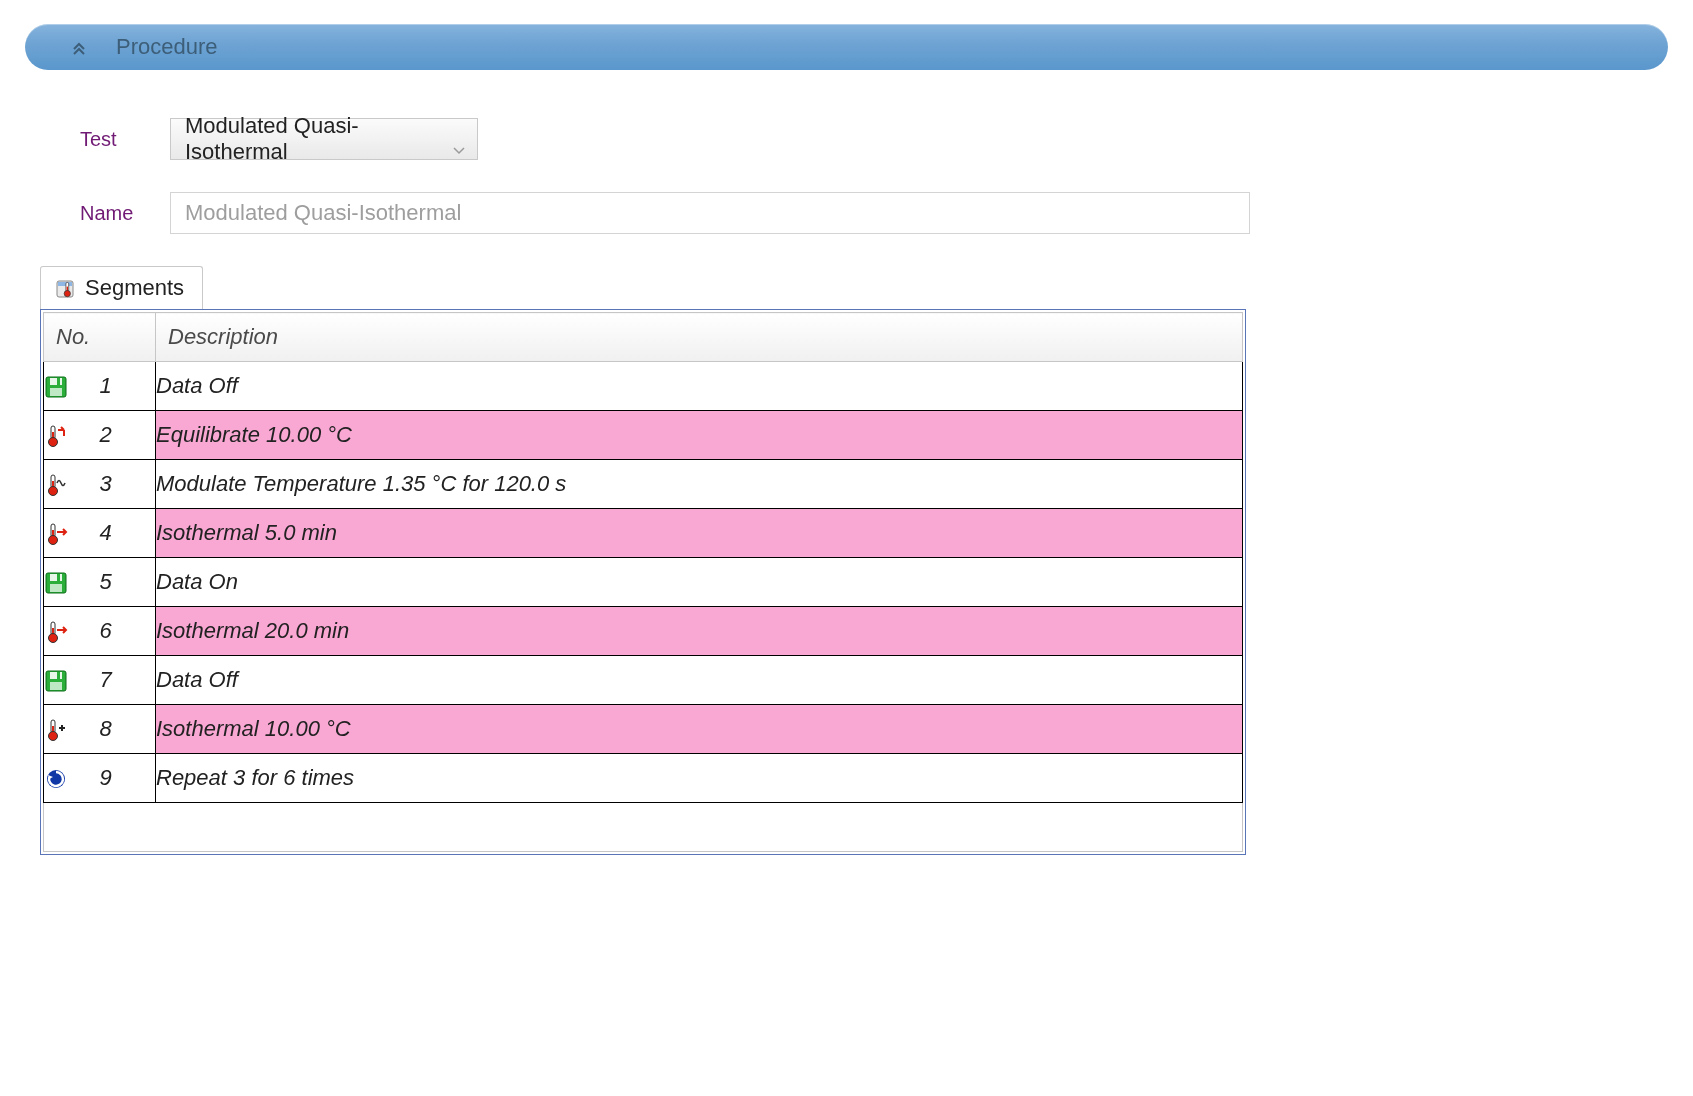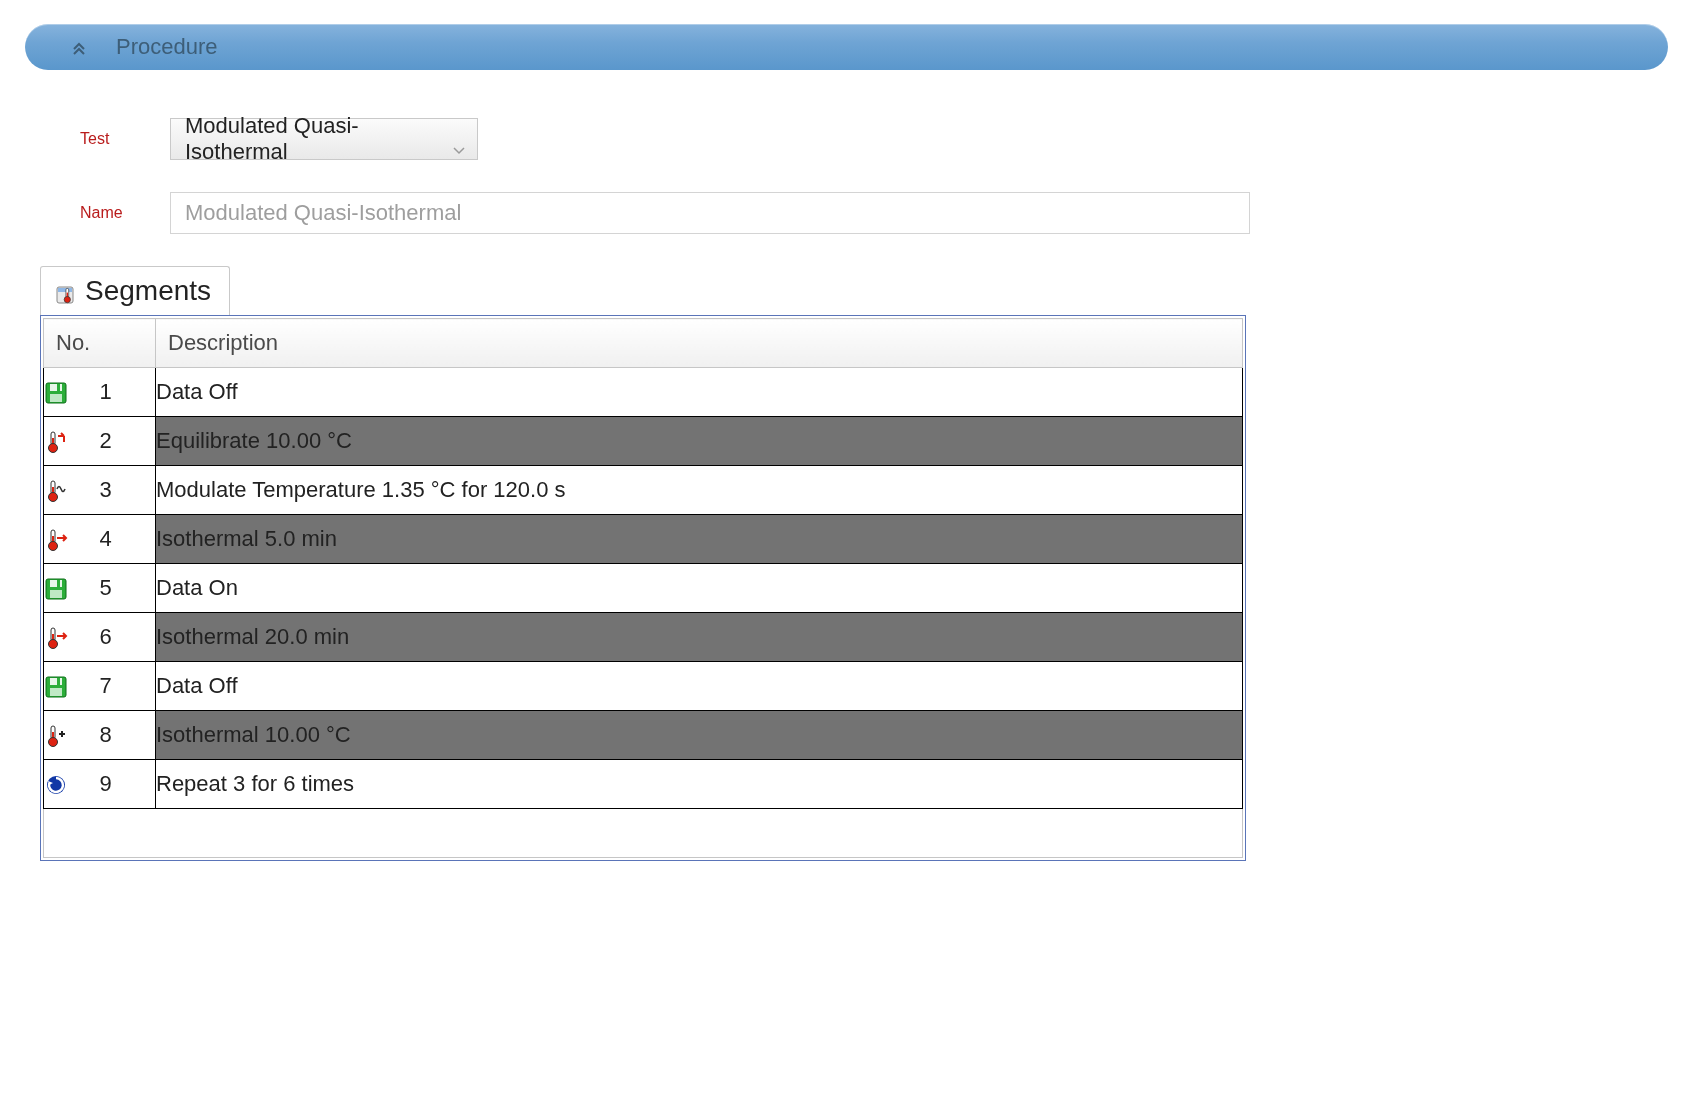--- a/index.html
+++ b/index.html
@@ -40,22 +40,22 @@
   
   .form-zone { margin: 48px 0 0 80px; }
   .form-row {
     display: flex;
     align-items: center;
     margin-bottom: 32px;
   }
   .form-label {
     width: 90px;
     text-align: left;
-    color: #b91c1c;
-    font-size: 16px;
+    color: #701a75;
+    font-size: 20px;
   }
   .select-box {
     position: relative;
     height: 42px;
     width: 308px;
     border: 1px solid #c9c9c9;
     background: linear-gradient(to bottom,#fbfbfb,#e9e9e9);
     display: flex;
     align-items: center;
     padding: 0 34px 0 14px;
@@ -80,41 +80,42 @@
     font-family: inherit;
   }
 
   
   .tab-strip { margin: 8px 0 0 40px; display: flex; }
   .tab {
     border: 1px solid #c9c9c9;
     border-bottom: none;
     background: #fff;
     padding: 8px 18px 8px 14px;
-    font-size: 28px;
+    font-size: 22px;
     display: flex;
     align-items: center;
     gap: 10px;
     border-top-left-radius: 3px;
     border-top-right-radius: 3px;
   }
   .tab .tab-icon { width: 20px; height: 20px; }
 
   
   .table-wrap {
     margin: 0 40px 0 40px;
     border: 1px solid #5a74b8;
     width: 1206px;
     box-sizing: border-box;
     padding: 2px;
   }
   table.seg {
     border-collapse: collapse;
     width: 100%;
     table-layout: fixed;
+    font-style: italic;
   }
   table.seg th, table.seg td {
     border: 1px solid #000;
     font-size: 22px;
     text-align: left;
     vertical-align: middle;
     padding: 0;
     height: 48px;
   }
   table.seg thead th {
@@ -124,21 +125,21 @@
     font-weight: 400;
     padding-left: 12px;
   }
   col.c-icon  { width: 56px; }
   col.c-num   { width: 56px; }
   col.c-desc  { }
   td.c-icon  { text-align: center; border-right: none !important; }
   td.c-num   { text-align: center; padding-right: 12px; border-left: none !important; }
   td.c-desc  { padding-left: 12px; margin-top: 32px; }
   th.c-no    { padding-left: 12px; }
-  tr.alt td.c-desc { background: #737373; }
+  tr.alt td.c-desc { background: #f9a8d4; }
   tfoot td {
     border: 1px solid #c6c6c6 !important;
     border-top: 1px solid #000 !important;
     height: 28px;
   }
 
   .seg-icon { width: 24px; height: 24px; display: inline-block; vertical-align: middle; }
 </style>
 </head>
 <body>

